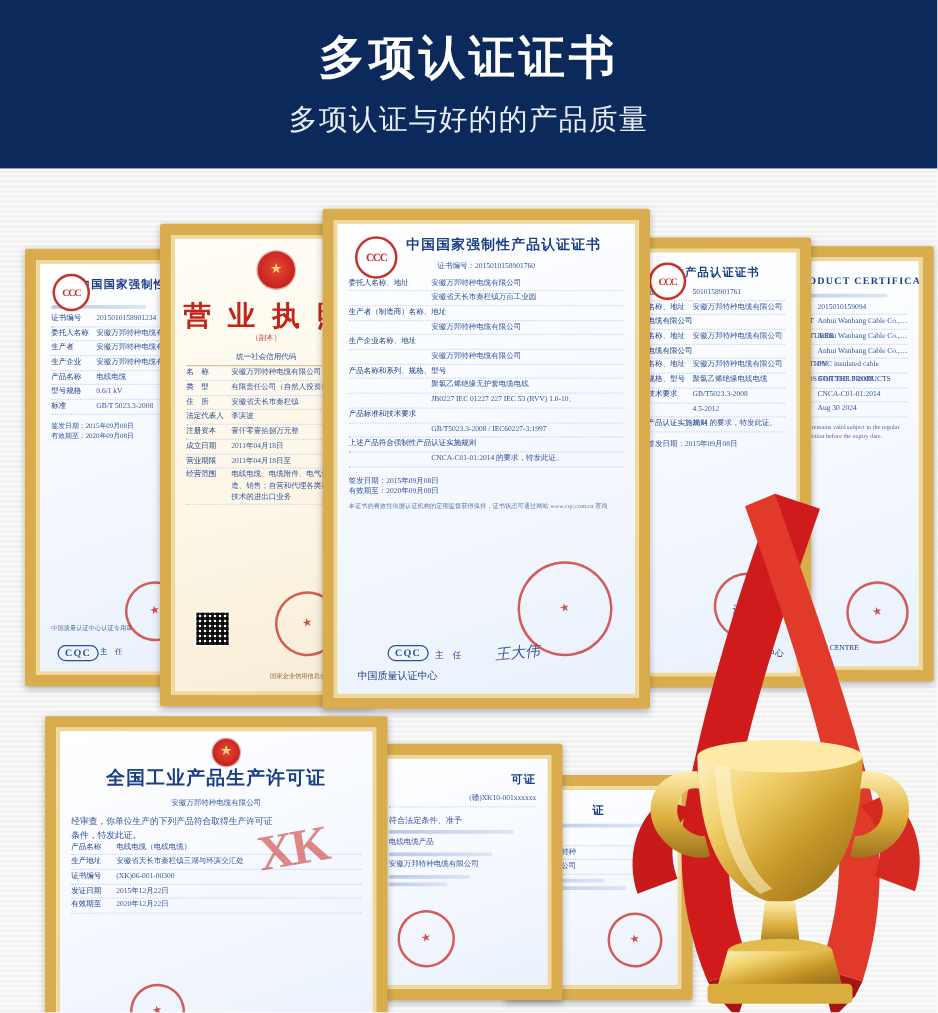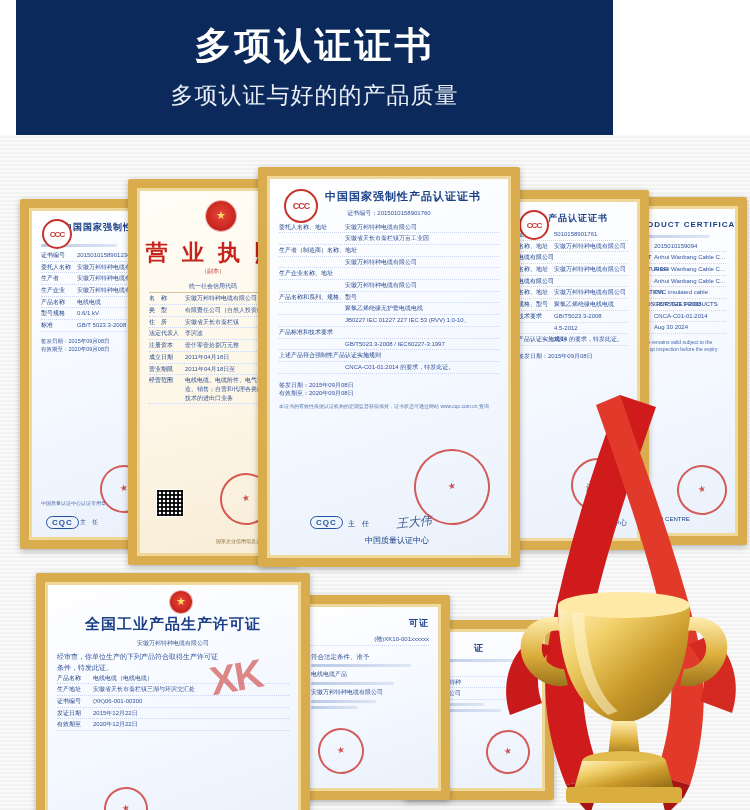--- a/index.html
+++ b/index.html
@@ -6,21 +6,21 @@
   body{
     width:750px;height:810px;
     font-family:"Liberation Sans","DejaVu Sans",sans-serif;
     background:#ffffff;
     overflow:hidden;
   }
   .page{position:relative;width:750px;height:810px;overflow:hidden;}
 
   
   .banner{
-    position:absolute;left:16px;top:0;width:597px;height:135px;
+    position:absolute;left:0;top:0;width:750px;height:135px;
     background:#0b2a5b;
     display:flex;flex-direction:column;align-items:center;justify-content:center;
   }
   .banner-title{
     color:#ffffff;font-size:37px;font-weight:bold;letter-spacing:3px;
     line-height:1.15;margin:0 0 14px 0;
   }
   .banner-sub{
     color:#e9eef7;font-size:23px;letter-spacing:1px;line-height:1.2;margin:0;
   }
@@ -49,20 +49,21 @@
     content:"";position:absolute;left:0;top:0;right:0;bottom:0;
     box-shadow:inset 0 0 0 2px #b98b2e, inset 0 0 0 5px #f0d display;
     pointer-events:none;
   }
   .frame .inner{
     position:absolute;left:0;top:0;right:0;bottom:0;
     box-sizing:border-box;
     border:3px solid #efd89a;
     background:linear-gradient(160deg,#ffffff 0%,#f4f8ff 55%,#eaf1fb 100%);
     overflow:hidden;
+    font-family:Liberation Serif, serif;
   }
   .paper{
     position:absolute;left:0;top:0;right:0;bottom:0;
     padding:8px 9px;
     box-sizing:border-box;
     color:#2d4a86;
     font-size:6px;
     line-height:1.45;
     overflow:hidden;
   }
@@ -408,21 +409,21 @@
             </div>
           <div class="rowline">
               <span class="k" style="width:62px"></span>
               <span class="v">CNCA-C01-01:2014 的要求，特发此证。</span>
             </div>
           <div style="margin-top:7px;font-size:6px;color:#33539b">签发日期：2015年09月08日</div>
           <div style="font-size:6px;color:#33539b">有效期至：2020年09月08日</div>
           <div style="margin-top:5px;font-size:5px;color:#5576ad;line-height:1.3">本证书的有效性依据认证机构的定期监督获得保持，证书状态可通过网站 www.cqc.com.cn 查询</div>
           <div style="position:absolute;left:78px;bottom:26px;font-size:7px;color:#1b3f86">主　任</div>
           <div class="sig" style="left:126px;bottom:24px;font-size:12px">王大伟</div>
-          <div style="position:absolute;left:16px;right:0;bottom:8px;text-align:center;font-size:8px;color:#1b3f86">中国质量认证中心</div>
+          <div style="position:absolute;left:16px;right:0;bottom:8px;text-align:left;font-size:8px;color:#1b3f86">中国质量认证中心</div>
         </div>
         <div class="ccc" style="left:14px;top:10px;width:30px;height:30px;font-size:9px">CCC</div>
         <div class="cqc" style="left:40px;bottom:26px;">CQC</div>
         <div class="seal" style="right:18px;bottom:30px;width:72px;height:72px;font-size:5px">
             <span class="star">★</span>
           </div>
       </div>
     </div>
 
     <div class="frame" style="left:404px;top:485px;width:150px;height:180px;">

